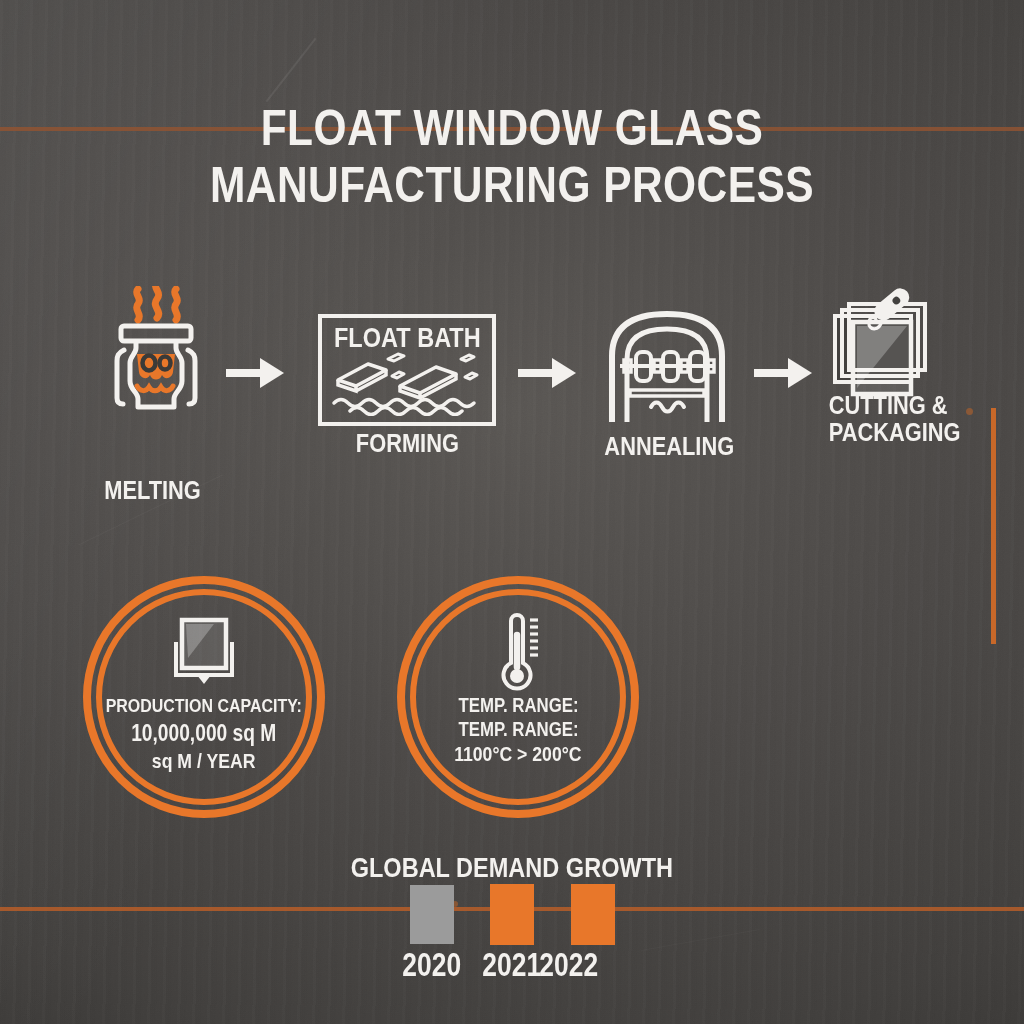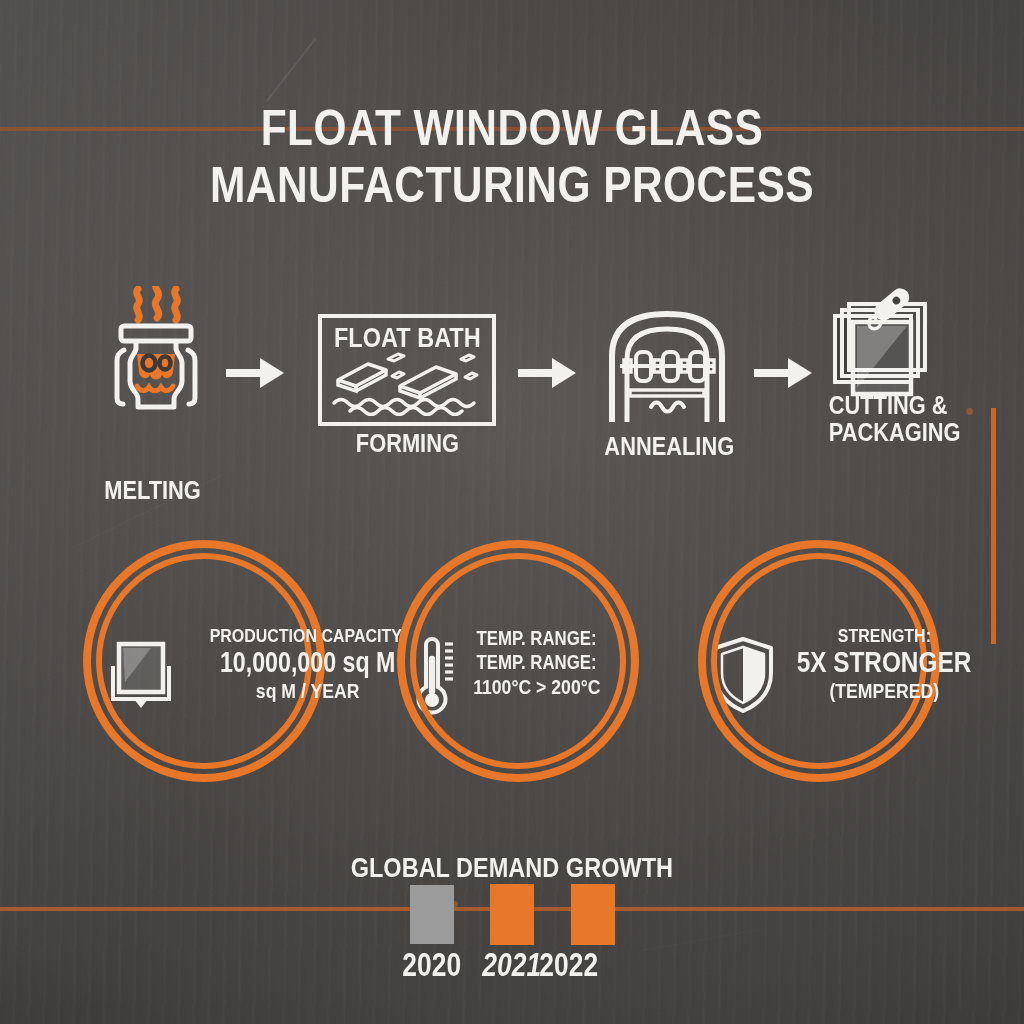--- a/index.html
+++ b/index.html
@@ -27,26 +27,26 @@
   .cond{display:inline-block;transform:scaleX(0.84);transform-origin:50% 50%;white-space:nowrap;font-weight:700;}
   .center-abs{position:absolute;text-align:center;}
   #title{position:absolute;left:0;right:0;top:100px;text-align:center;line-height:57px;font-size:50px;letter-spacing:.5px;}
   .stage-label{font-size:26px;line-height:27px;}
   
   .abs{position:absolute;}
   .fb-box{position:absolute;left:318px;top:314px;width:178px;height:112px;border:4px solid #f3f1ee;
     box-sizing:border-box;display:flex;flex-direction:column;align-items:center;}
   .fb-title{font-size:28px;line-height:25px;margin-top:7px;}
   
-  .badge{position:absolute;top:540px;width:242px;height:242px;border:8px solid var(--accent,#e8772a);
-    border-radius:50%;box-sizing:border-box;display:flex;align-items:center;}
+  .badge{position:absolute;top:576px;width:242px;height:242px;border:8px solid var(--accent,#e8772a);
+    border-radius:50%;box-sizing:border-box;display:flex;flex-direction:column;align-items:center;}
   .badge::before{content:"";position:absolute;inset:5px;border:6px solid var(--accent,#e8772a);border-radius:50%;}
   .badge-icon{margin-top:28px;height:78px;display:flex;align-items:center;justify-content:center;}
   .b-line1{font-size:19px;line-height:23px;}
-  .b-line2{font-size:29px;line-height:31px;}
+  .b-line2{font-size:24px;line-height:31px;}
   .b-line2.small{font-size:20px;line-height:24px;}
   .b-line3{font-size:21px;line-height:25px;}
   .badge-text{margin-top:4px;text-align:center;}
   
   #demand-title{position:absolute;left:0;right:0;top:840px;text-align:center;font-size:28px;margin-top:12px;}
   .bar{position:absolute;}
   .year-label{position:absolute;top:946px;width:90px;text-align:center;font-size:33px;}
   
   .sw-ink{stroke:#f3f1ee;fill:none;}
   .f-ink{fill:#f3f1ee;}
@@ -207,40 +207,26 @@
         </g>
       </svg>
     </div>
     <div class="badge-text">
       <div class="b-line1" style="font-size:20px;"><span class="cond">TEMP. RANGE:</span></div>
       <div class="b-line2 small"><span class="cond">TEMP. RANGE:</span></div>
       <div class="b-line3"><span class="cond">1100°C &gt; 200°C</span></div>
     </div>
   </div>
 
-  <div class="badge" style="left:698px;">
-    <div class="badge-icon">
-      <svg width="74" height="80" viewBox="0 0 74 80">
-        <path class="sw-ink" stroke-width="4" stroke-linejoin="round" d="M37,4 L65,13 V38 C65,58 53,69 37,76 C21,69 9,58 9,38 V13 Z"></path>
-        <path class="sw-ink" stroke-width="2.5" stroke-linejoin="round" d="M37,12 L58,19 V38 C58,53 49,62 37,68 C25,62 16,53 16,38 V19 Z"></path>
-        <path class="f-ink" d="M37,12 L58,19 V38 C58,53 49,62 37,68 Z"></path>
-      </svg>
-    </div>
-    <div class="badge-text">
-      <div class="b-line1"><span class="cond">STRENGTH:</span></div>
-      <div class="b-line2"><span class="cond">5X STRONGER</span></div>
-      <div class="b-line3"><span class="cond">(TEMPERED)</span></div>
-    </div>
-  </div>
 
   <div id="demand-title">
     <span class="cond">GLOBAL DEMAND GROWTH</span>
   </div>
 
   <div class="bar" style="left: 410px; top: 885px; width: 44px; height: 59px; background: rgb(155, 155, 155);"></div>
   <div class="bar" style="left: 490px; top: 884px; width: 44px; height: 61px; background: rgb(232, 119, 42);"></div>
   <div class="bar" style="left: 571px; top: 884px; width: 44px; height: 61px; background: rgb(232, 119, 42);"></div>
 
   <div class="year-label" style="left:387px;"><span class="cond" style="transform:scaleX(0.8);">2020</span></div>
-  <div class="year-label" style="left:467px;font-style:italic;"><span class="cond" style="transform:scaleX(0.8);">2021</span></div>
+  <div class="year-label" style="left:467px;"><span class="cond" style="transform:scaleX(0.8);">2021</span></div>
   <div class="year-label" style="left:524px;"><span class="cond" style="transform:scaleX(0.8);">2022</span></div>
 
 </div>
 
 </body></html>

